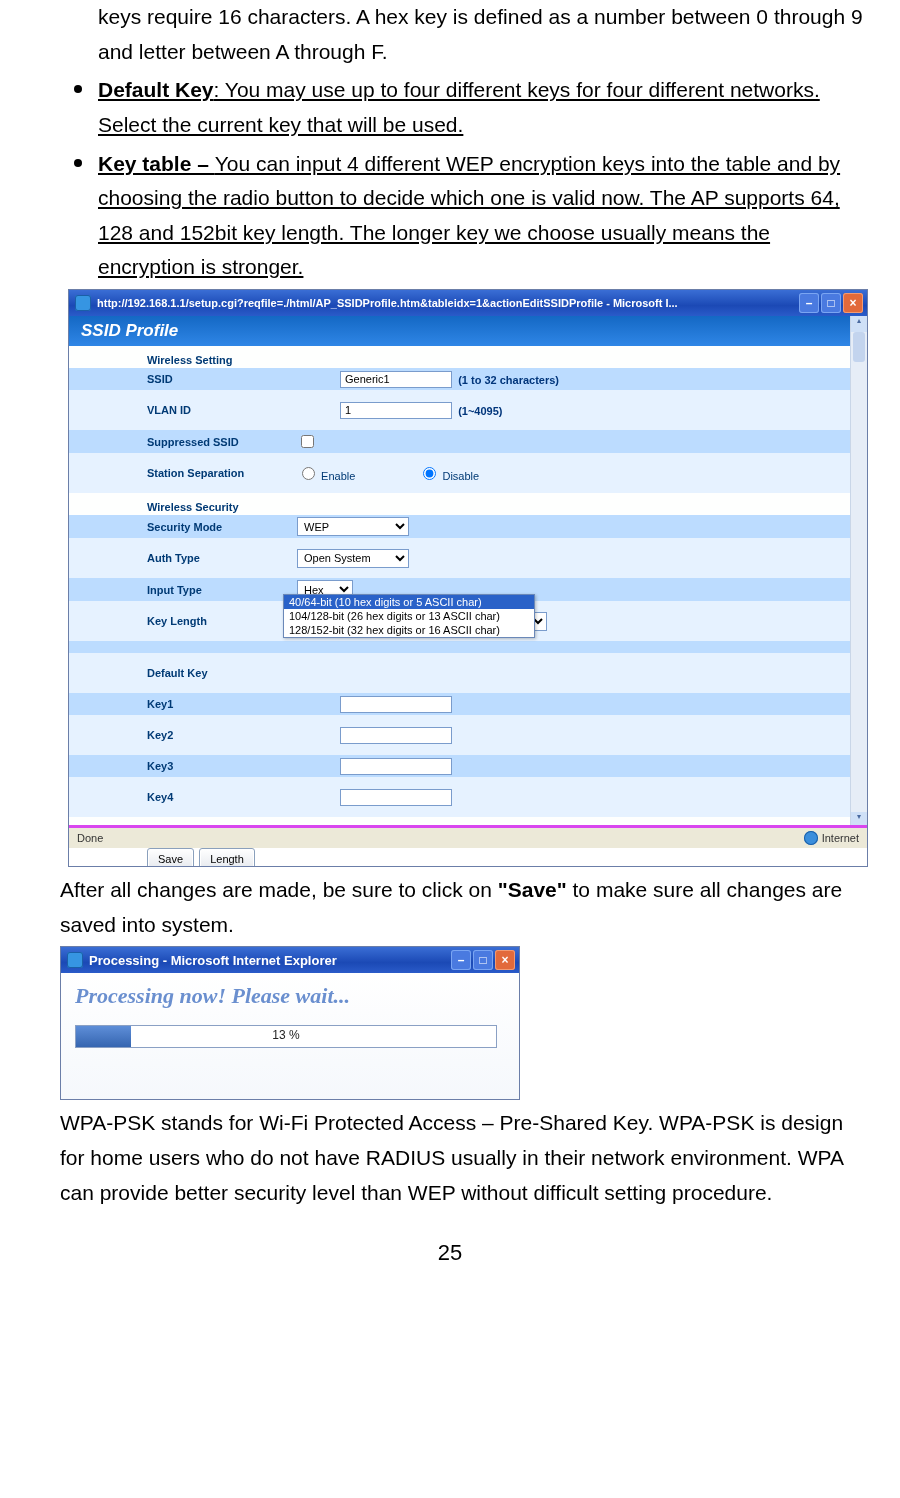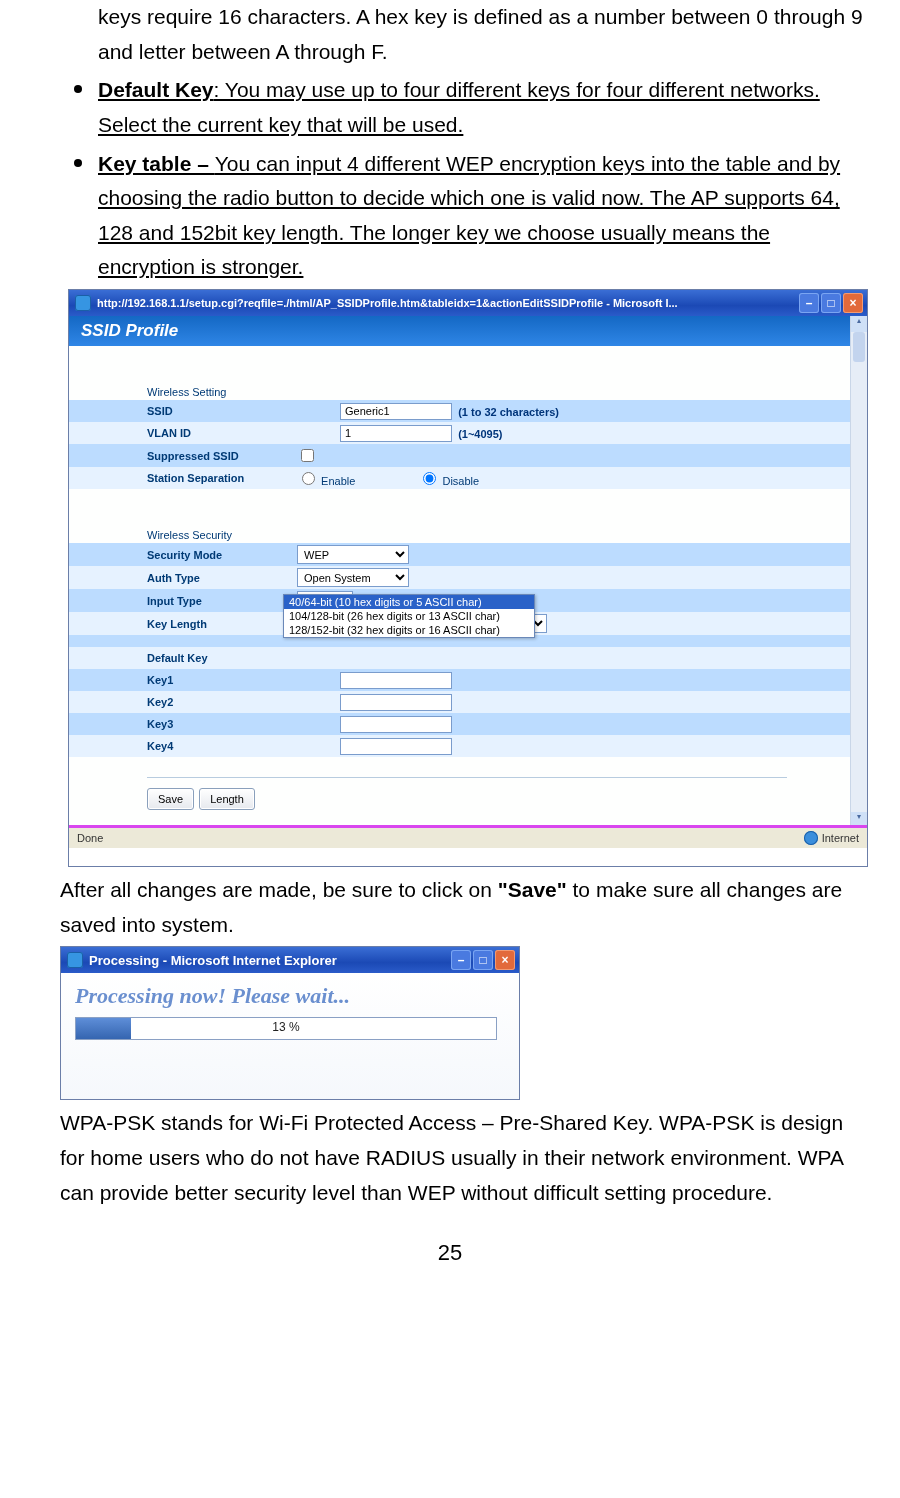--- a/index.html
+++ b/index.html
@@ -69,32 +69,31 @@
     text-align:center; font-size:8px; color:#4a6aa0; }
   .scroll-arrow.up { top:0; } .scroll-arrow.dn { bottom:0; }
   .content-pane { position:absolute; left:0; right:16px; top:0; bottom:20px; background:#fefffe; }
 
   .profile-header {
     background: linear-gradient(#1468c4, #2f86e6);
     color: #fff; font-size: 17px; font-style: italic; font-weight: bold;
     padding: 5px 12px;
   }
   .section-title {
-    color:#003a75; font-weight:normal; font-size:11px;
+    color:#003a75; font-weight:bold; font-size:11px;
     padding: 8px 0 2px 78px;
-    margin-top: 32px;
   }
   .form-grid { width: 100%; border-collapse: collapse; }
   .form-grid td { padding: 2px 6px; font-size: 11px; vertical-align: middle; }
   .lbl-cell {
     width: 138px; padding-left: 78px !important;
     color:#003a75; font-weight:bold;
   }
   .row-a { background:#bcdcff; height:22px;}
-  .row-b { background:#e6f2ff; height:22px;}
+  .row-b { background:#e6f2ff; height:40px;}
   .hint { color:#00357b; font-weight:bold; }
 
   .txt {
     width: 112px; height: 17px;
     border:1px solid #7a9ccc; background:#fff; font-size:11px;
     box-sizing:border-box; padding: 1px 4px; margin-left: 43px;
   }
   .sel {
     height:19px; border:1px solid #7a9ccc; background:#fff; font-size:11px;
     padding: 0 2px;
@@ -133,21 +132,21 @@
   .small .titlebar-text { font-size:13px; }
   .processing-body {
     background: linear-gradient(#fff, #f5f8fc);
     height: 128px; padding: 10px 14px; box-sizing:border-box;
   }
   .proc-text {
     color:#6a8fcf; font-size:22px; font-weight:bold; font-style:italic; font-family: Georgia, serif;
     text-shadow: 0 1px 0 #fff;
   }
   .prog-outer {
-    margin-top:8px; width: 420px; height:21px;
+    margin-top:16px; width: 420px; height:21px;
     border:1px solid #8aa0c4; background:#fff; position:relative;
   }
   .prog-fill { position:absolute; left:0; top:0; bottom:0; width:13%;
     background: linear-gradient(#5e8ed8,#3565b0); }
   .prog-pct { position:absolute; left:0; right:0; top:2px; text-align:center; font-size:12px; color:#222; }
 
   .pagenum { text-align:center; font-size:22px; margin-top:30px; }
 </style>
 </head>
 <body>

